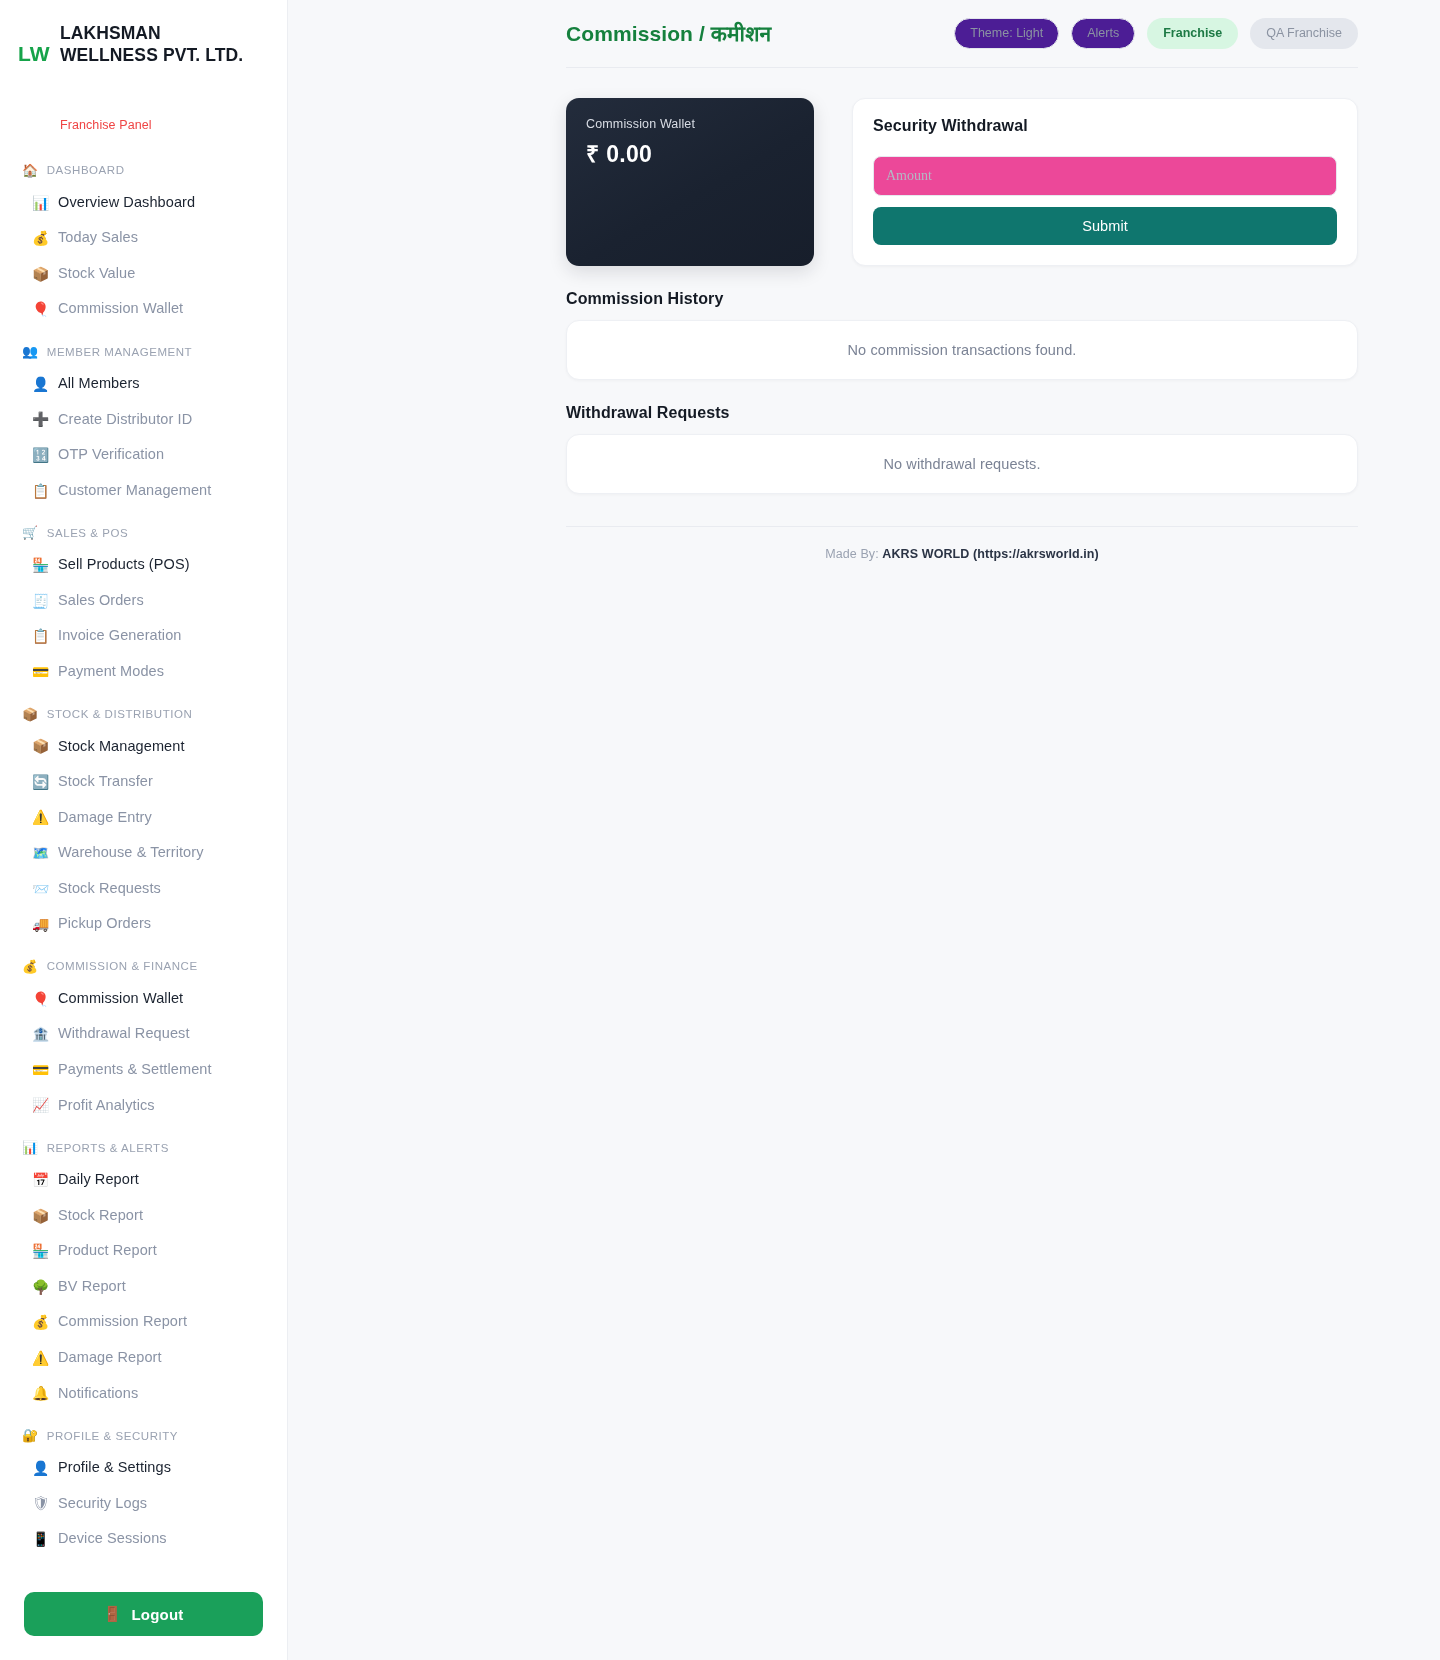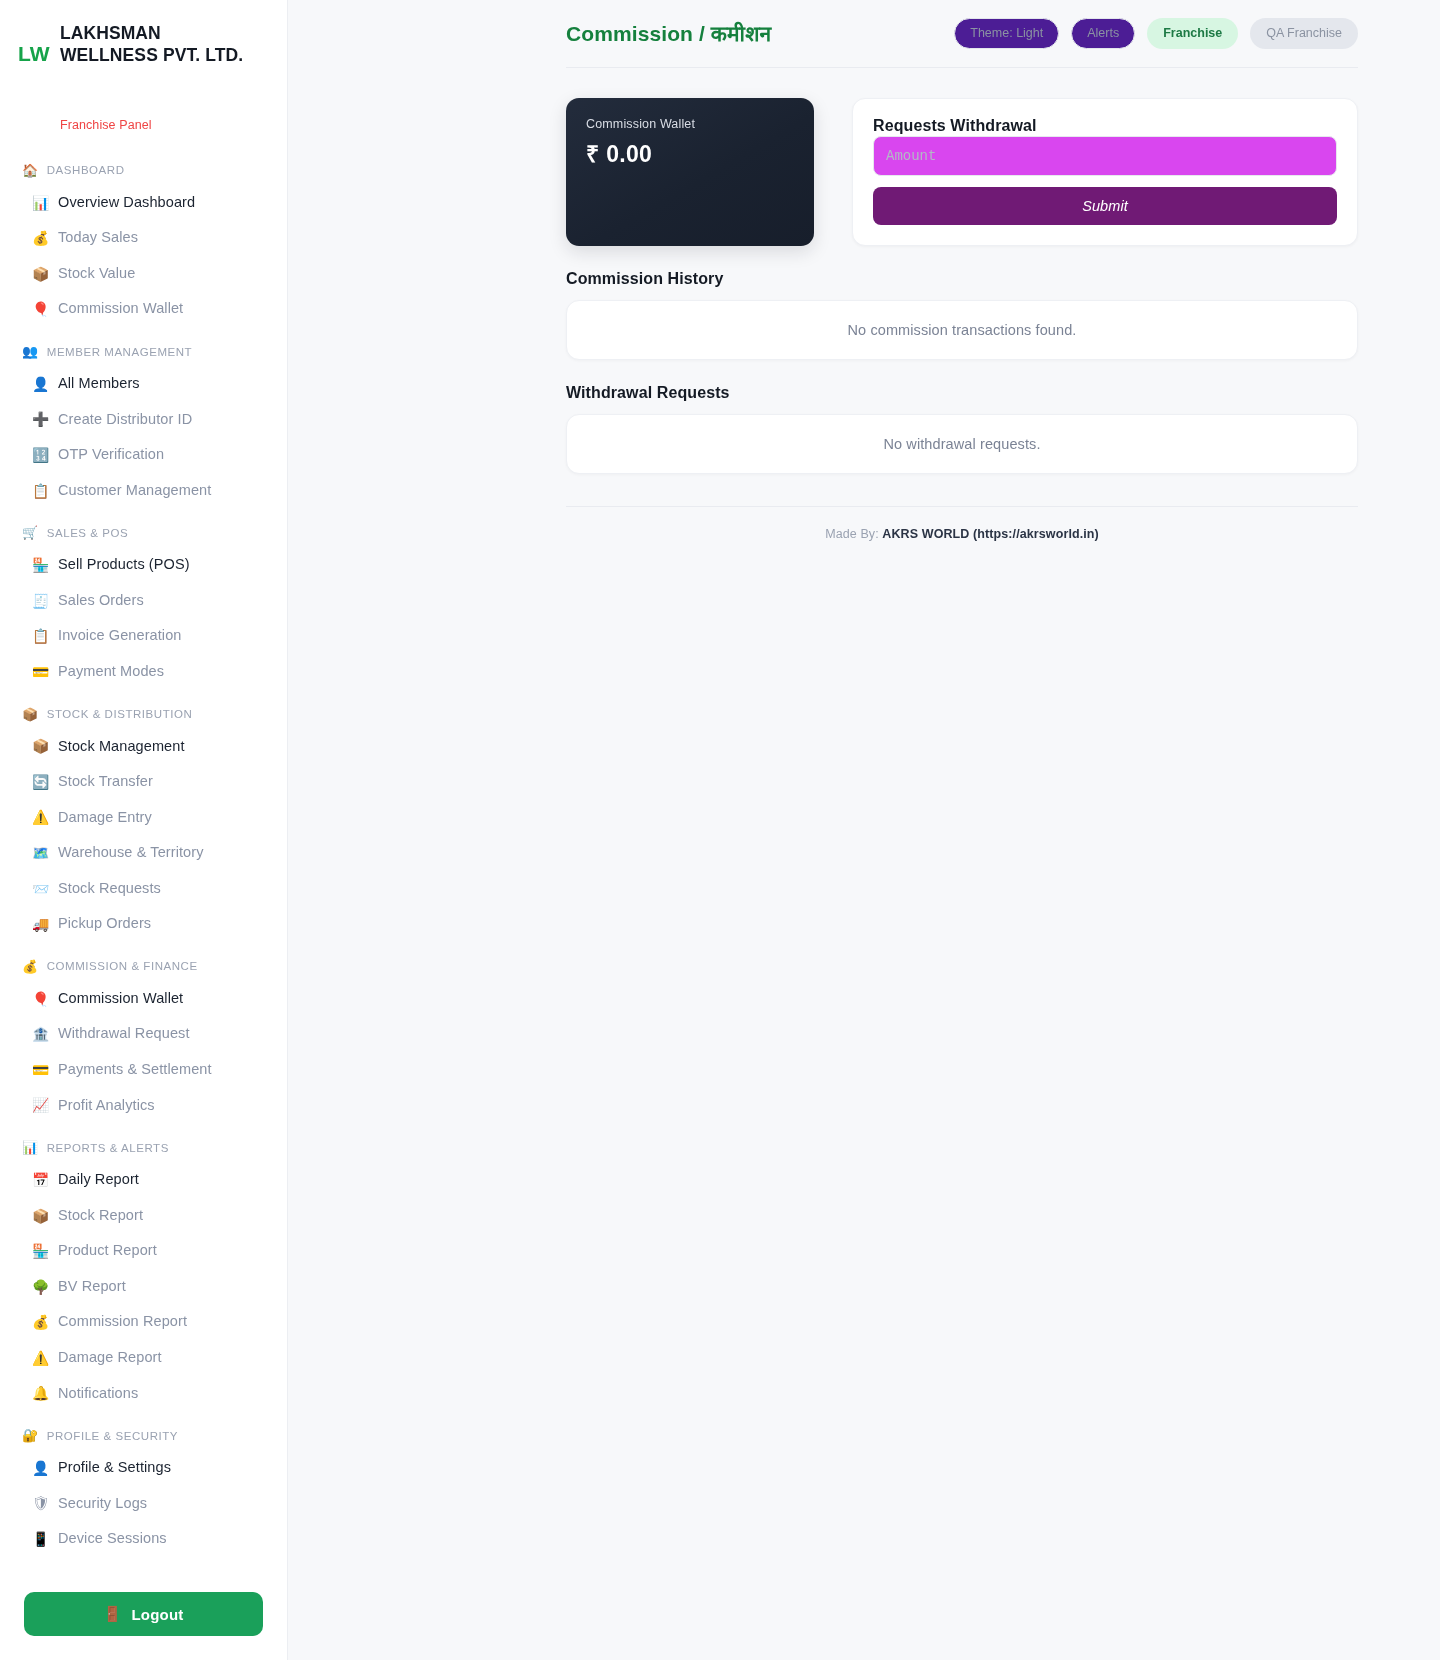--- a/index.html
+++ b/index.html
@@ -186,45 +186,44 @@
   }
   .withdraw-title {
     font-size: 16px;
     font-weight: 700;
     color: #141a24;
     letter-spacing: .1px;
   }
   .amount-input {
     display: block;
     width: 100%;
-    margin-top: 1px;
+    margin-top: 21px;
     padding: 11px 12px;
     font-size: 14px;
-    font-family: Liberation Mono, monospace;
+    font-family: Liberation Serif, serif;
     color: #1b2330;
     border: 1px solid #e6e8ee;
     border-radius: 8px;
-    background: #d946ef;
+    background: #ec4899;
     outline: none;
   }
   .amount-input::placeholder { color: #b2b9c5; }
   .submit-btn {
     display: block;
     width: 100%;
     margin-top: 11px;
-    background: #701a75;
+    background: #0f766e;
     color: #ffffff;
     border: none;
     border-radius: 8px;
     padding: 11px 0;
     font-size: 14.5px;
     font-family: "Liberation Sans", sans-serif;
     cursor: pointer;
     letter-spacing: .1px;
-    font-style: italic;
   }
 
   .section-title {
     font-size: 16px;
     font-weight: 700;
     color: #141a24;
     margin: 24px 0 12px 0;
     letter-spacing: .1px;
   }
   .empty-panel {
@@ -460,21 +459,21 @@
 
     <section class="content">
 
       <div class="cards-row">
         <div class="wallet-card">
           <div class="wallet-label">Commission Wallet</div>
           <div class="wallet-amount">₹ 0.00</div>
         </div>
 
         <div class="withdraw-card">
-          <div class="withdraw-title">Requests Withdrawal</div>
+          <div class="withdraw-title">Security Withdrawal</div>
           <input class="amount-input" type="text" placeholder="Amount" style="">
           <button class="submit-btn">Submit</button>
         </div>
       </div>
 
       <h2 class="section-title">Commission History</h2>
       <div class="empty-panel">No commission transactions found.</div>
 
       <h2 class="section-title">Withdrawal Requests</h2>
       <div class="empty-panel">No withdrawal requests.</div>

